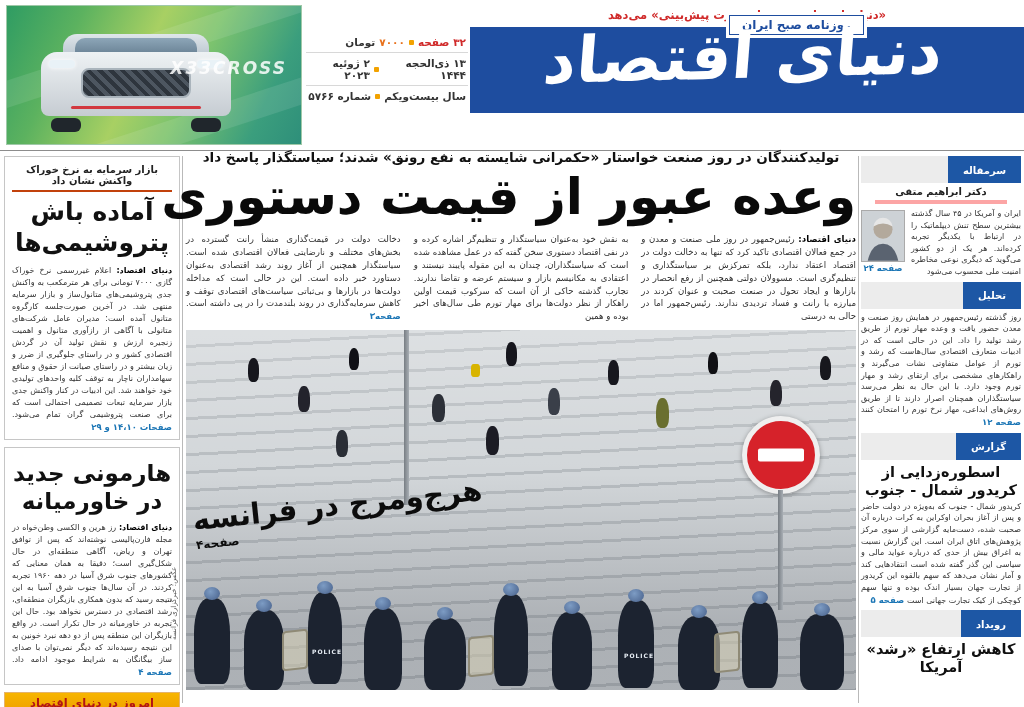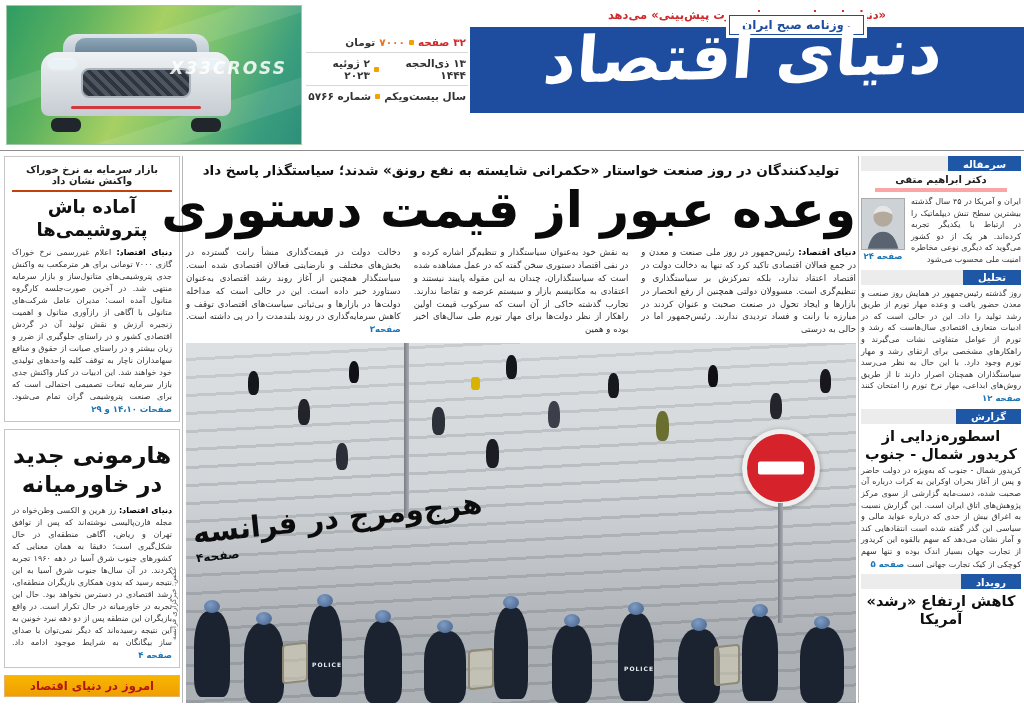--- a/index.html
+++ b/index.html
@@ -33,29 +33,29 @@
   .logo { position:absolute; right:18px; left:10px; top:-8px; text-align:center; color:#ffffff; font-size:64px; font-weight:bold; transform:skewX(-6deg) rotate(-1.5deg); white-space:nowrap; }
   .morningbox { position:absolute; right:160px; top:-12px; background:#ffffff; border:1px solid #1e4d9f; color:#1e4d9f; font-size:12px; font-weight:bold; padding:2px 12px; box-shadow:0 0 0 3px #ffffff; }
 
   .toprule { position:absolute; left:0; right:0; top:150px; height:1px; background:#8d8d8d; }
   .vrule { position:absolute; top:156px; bottom:4px; width:1px; background:#b9b9b9; }
 
   
   .leftcol { position:absolute; left:4px; top:156px; width:176px; }
   .box { border:1px solid #c6c6c6; padding:7px 7px 5px; margin-bottom:7px; background:#fff; }
   .box .kicker2 { text-align:center; font-size:10px; font-weight:bold; color:#222; border-bottom:2px solid #c2410c; padding-bottom:4px; margin-bottom:2px; }
-  .box .bigtitle { text-align:center; font-size:18px; font-weight:900; color:#111; line-height:1.25; margin:4px 0 6px; }
+  .box .bigtitle { text-align:center; font-size:25px; font-weight:900; color:#111; line-height:1.25; margin:4px 0 6px; }
   .smallbody { font-size:8px; line-height:1.5; text-align:justify; color:#333; }
   .pageref { color:#1a75b5; font-weight:bold; font-size:8.5px; }
 
   .todaybox { border:1px solid #e5b36a; background:#fff; }
   .todayhead { background:linear-gradient(180deg,#f7b500,#ef9f00); color:#b31414; text-align:center; font-weight:bold; font-size:11.5px; padding:3px 0; }
 
   
-  .main { position:absolute; left:186px; top:156px; width:670px; }
+  .main { position:absolute; left:186px; top:143px; width:670px; }
   .lead-kicker { text-align:center; font-size:13.5px; font-weight:bold; color:#111; padding:6px 0 2px; }
   .headline { text-align:center; font-size:50px; font-weight:900; color:#0a0a0a; line-height:1.2; white-space:nowrap; }
   .cols { display:flex; gap:13px; margin-top:6px; }
   .col { flex:1; font-size:8.6px; line-height:1.5; text-align:justify; color:#2e2e2e; }
   .lead-tag { font-weight:bold; color:#000; }
 
   
   .photo { position:relative; margin-top:7px; width:670px; height:360px; overflow:hidden;
            background:repeating-linear-gradient(177deg,#d2d6d9 0 15px,#b7bcc0 15px 18px); }
   .photo .shade { position:absolute; inset:0; background:linear-gradient(180deg,rgba(255,255,255,0.25),rgba(0,0,0,0) 40%,rgba(40,45,55,0.22) 82%); }
@@ -67,21 +67,21 @@
   .noentry { position:absolute; left:556px; top:86px; width:78px; height:78px; border-radius:50%; background:#d6222a; border:5px solid #efefef; box-shadow:0 1px 5px rgba(0,0,0,0.35); }
   .noentry::after { content:""; position:absolute; left:50%; top:50%; transform:translate(-50%,-50%); width:46px; height:13px; background:#ffffff; border-radius:2px; }
   .photocaption { position:absolute; left:6px; top:158px; transform:rotate(-6deg); font-size:29px; font-weight:900; color:#0c0c0c; white-space:nowrap; }
   .photopage { position:absolute; left:10px; top:206px; transform:rotate(-6deg); font-size:12px; font-weight:bold; color:#0c0c0c; }
   .police-label { position:absolute; color:#e8eef5; font-size:6px; font-weight:bold; letter-spacing:1px; direction:ltr; }
   .photocredit { position:absolute; left:170px; top:640px; transform:rotate(-90deg); transform-origin:left top; font-size:7px; color:#555; white-space:nowrap; }
 
   
   .sidebar { position:absolute; right:3px; top:156px; width:160px; }
   .section { padding-bottom:4px; }
-  .tagbar { display:flex; height:15px; background:#ececec; margin-bottom:3px; }
+  .tagbar { display:flex; height:27px; background:#ececec; margin-bottom:3px; }
   .tag { background:#1d57a5; color:#fff; font-size:10px; font-weight:bold; padding:1px 15px 0; display:flex; align-items:center; }
   .stitle { text-align:center; font-size:14.5px; font-weight:900; color:#101010; line-height:1.25; margin:3px 0 2px; }
   .sauthor { text-align:center; font-size:10px; font-weight:bold; color:#222; padding-bottom:3px; border-bottom:4px solid #fca5a5; margin:0 14px 4px; }
   .sbody { font-size:8px; line-height:1.45; text-align:justify; color:#333; }
   .portraitwrap { float:left; width:44px; margin:2px 6px 0 0; text-align:center; }
   .portrait { width:44px; height:52px; background:#cfd3d6; border:1px solid #aaa; display:block; }
 </style>
 </head>
 <body>
 

